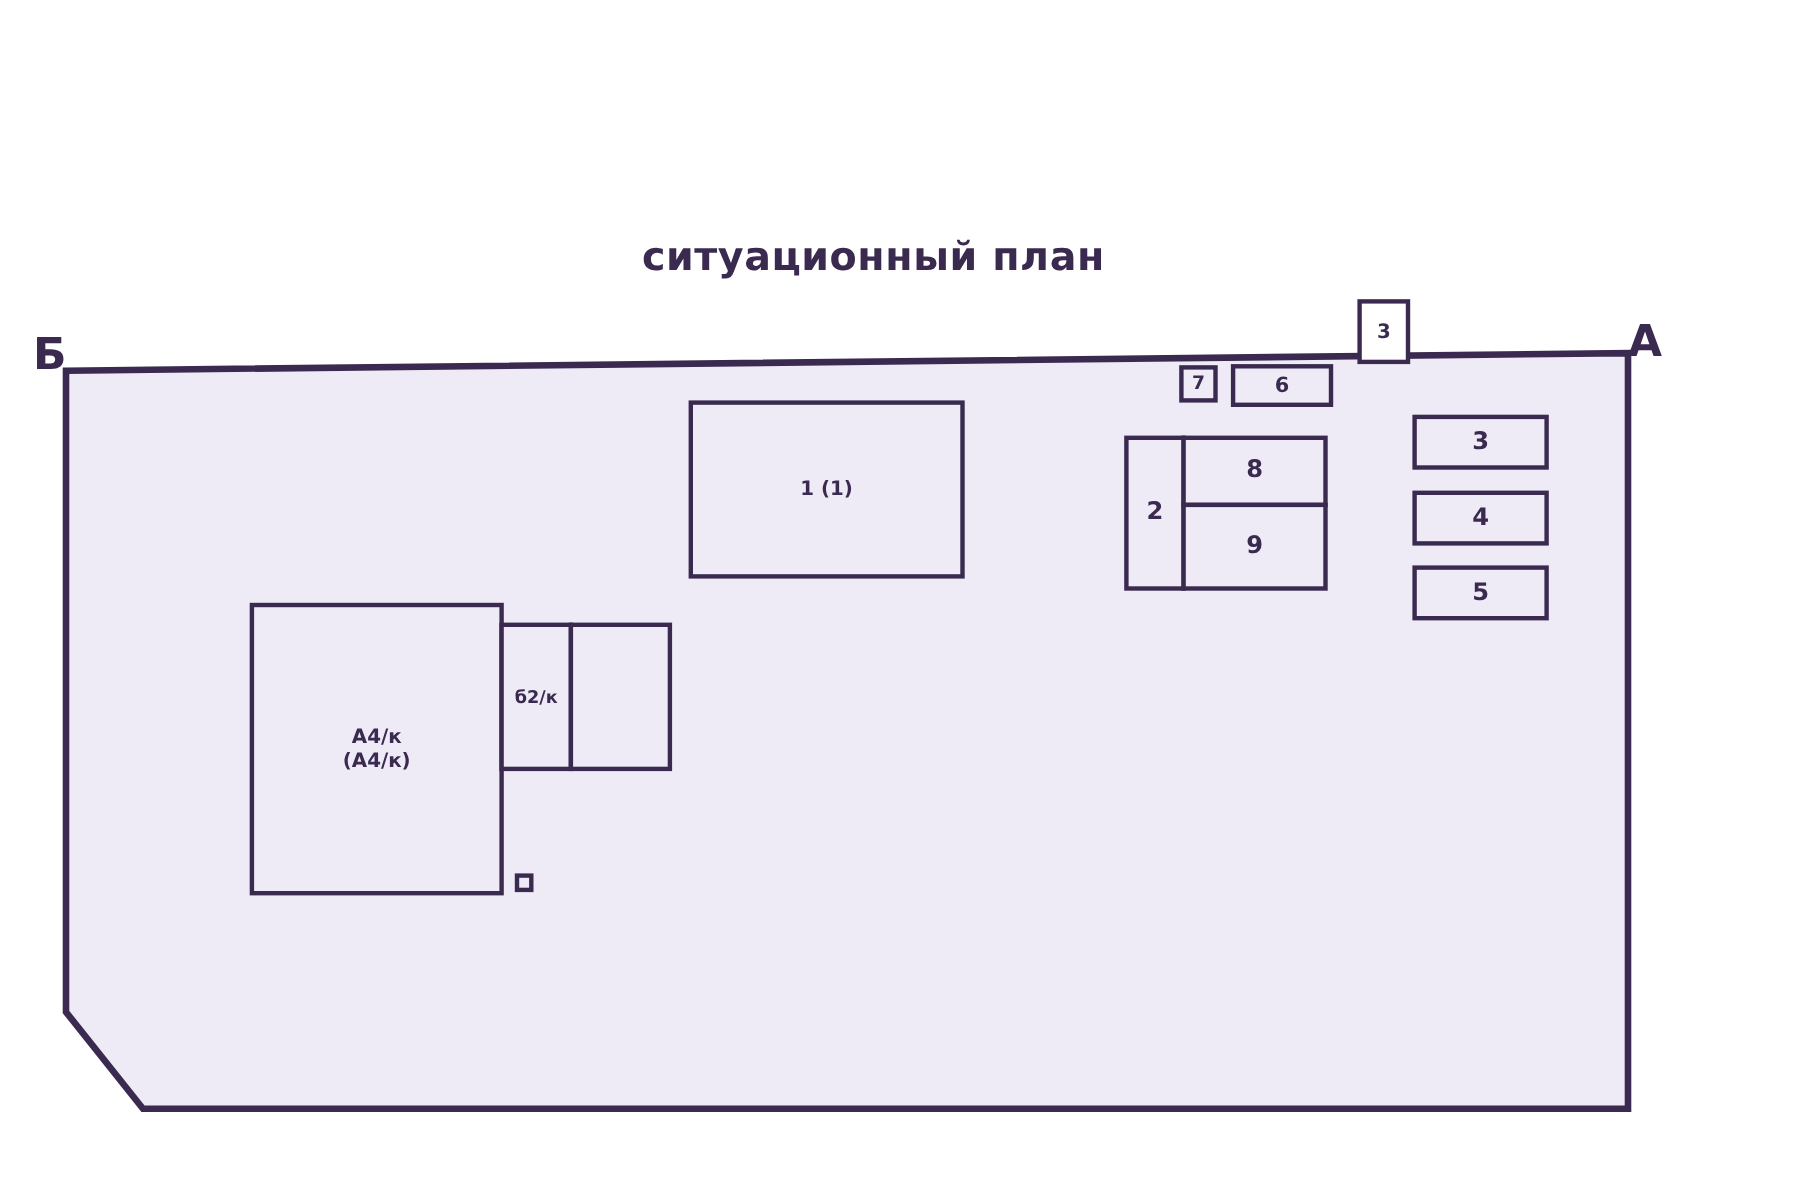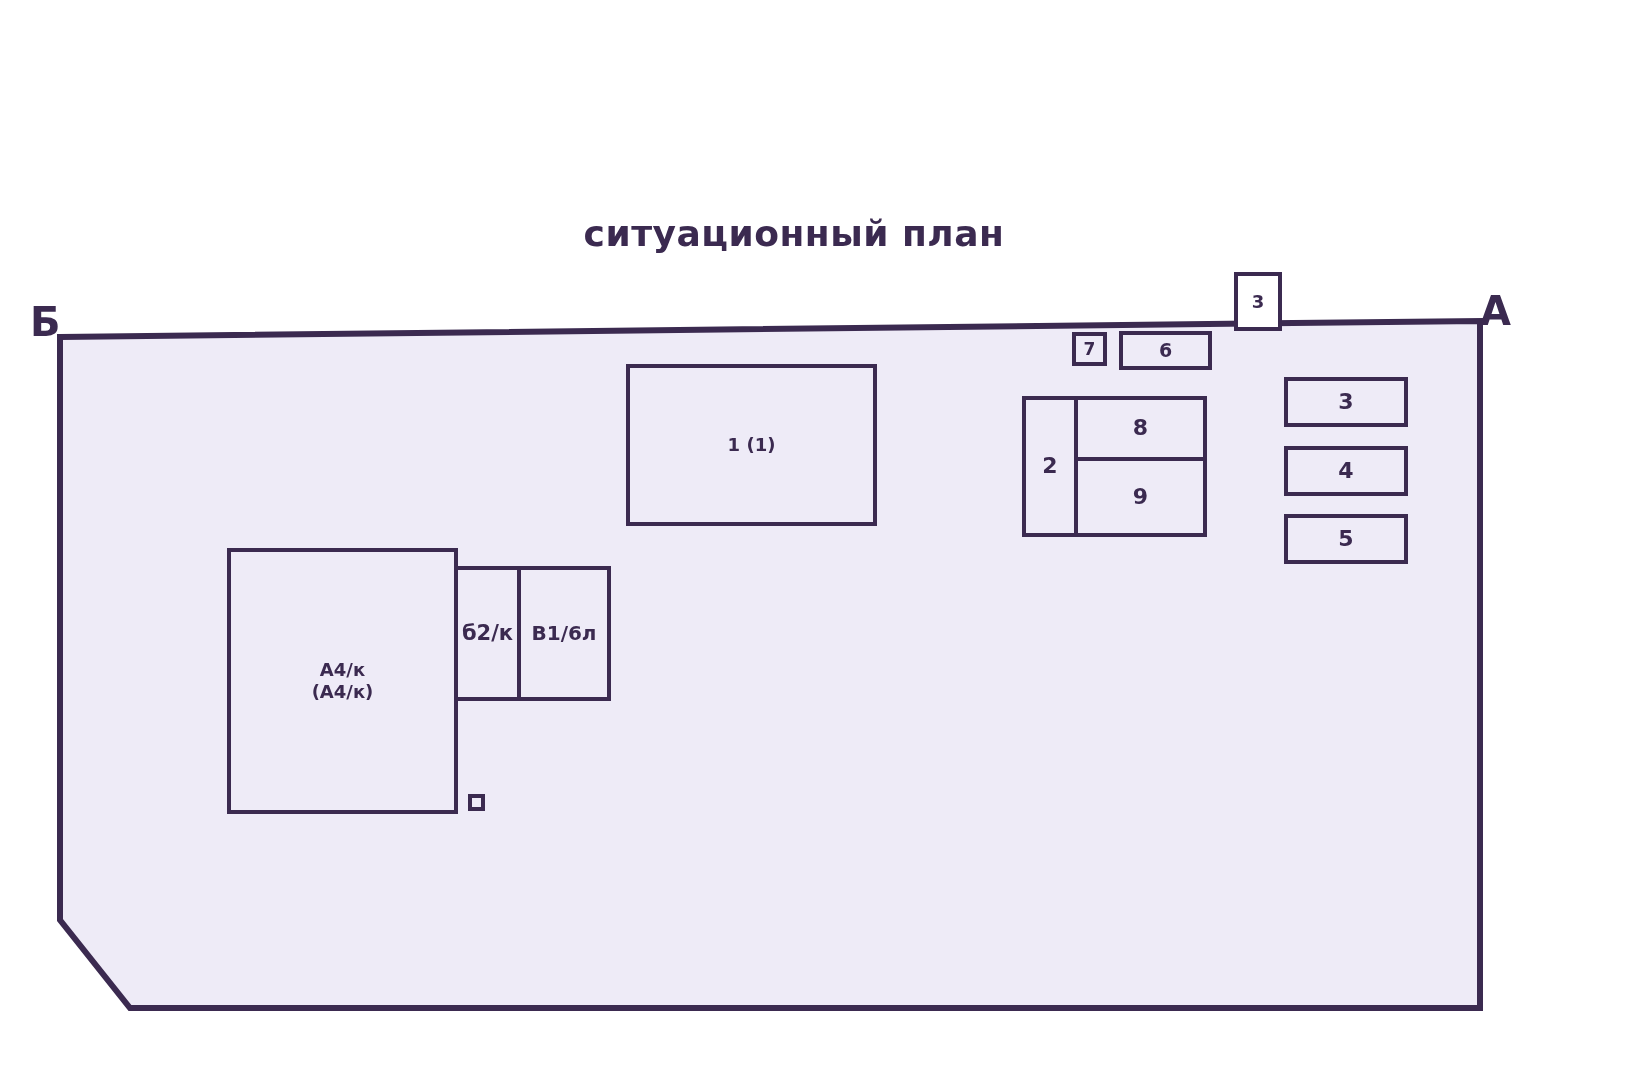--- a/index.html
+++ b/index.html
@@ -86,23 +86,22 @@
   </div>
 
   <div class="corner-letter" id="corner-b">Б</div>
   <div class="corner-letter" id="corner-a">А</div>
 
   <div class="lbl lbl-txt" style="left:628px;top:366px;width:247px;height:158px;">1 (1)</div>
 
   <div class="lbl lbl-txt" style="left:229px;top:550px;width:227px;height:262px;">А4/к
 (А4/к)</div>
 
-  <div class="lbl lbl-txt" style="left:450px;top:568px;width:75px;height:131px;font-size:21px;">б2/к</div>
+  <div class="lbl lbl-txt" style="left:450px;top:568px;width:75px;height:131px;font-size:16px;">б2/к</div>
 
-  <div class="lbl lbl-txt" style="left:519px;top:568px;width:90px;height:131px;font-size:20px;">В1/6л</div>
 
   <div class="lbl lbl-num" style="left:1024px;top:398px;width:52px;height:137px;">2</div>
 
   <div class="lbl lbl-num" style="left:1076px;top:398px;width:129px;height:61px;">8</div>
 
   <div class="lbl lbl-num" style="left:1076px;top:459px;width:129px;height:76px;">9</div>
 
   <div class="lbl lbl-num" style="left:1286px;top:379px;width:120px;height:46px;">3</div>
 
   <div class="lbl lbl-num" style="left:1286px;top:448px;width:120px;height:46px;">4</div>

